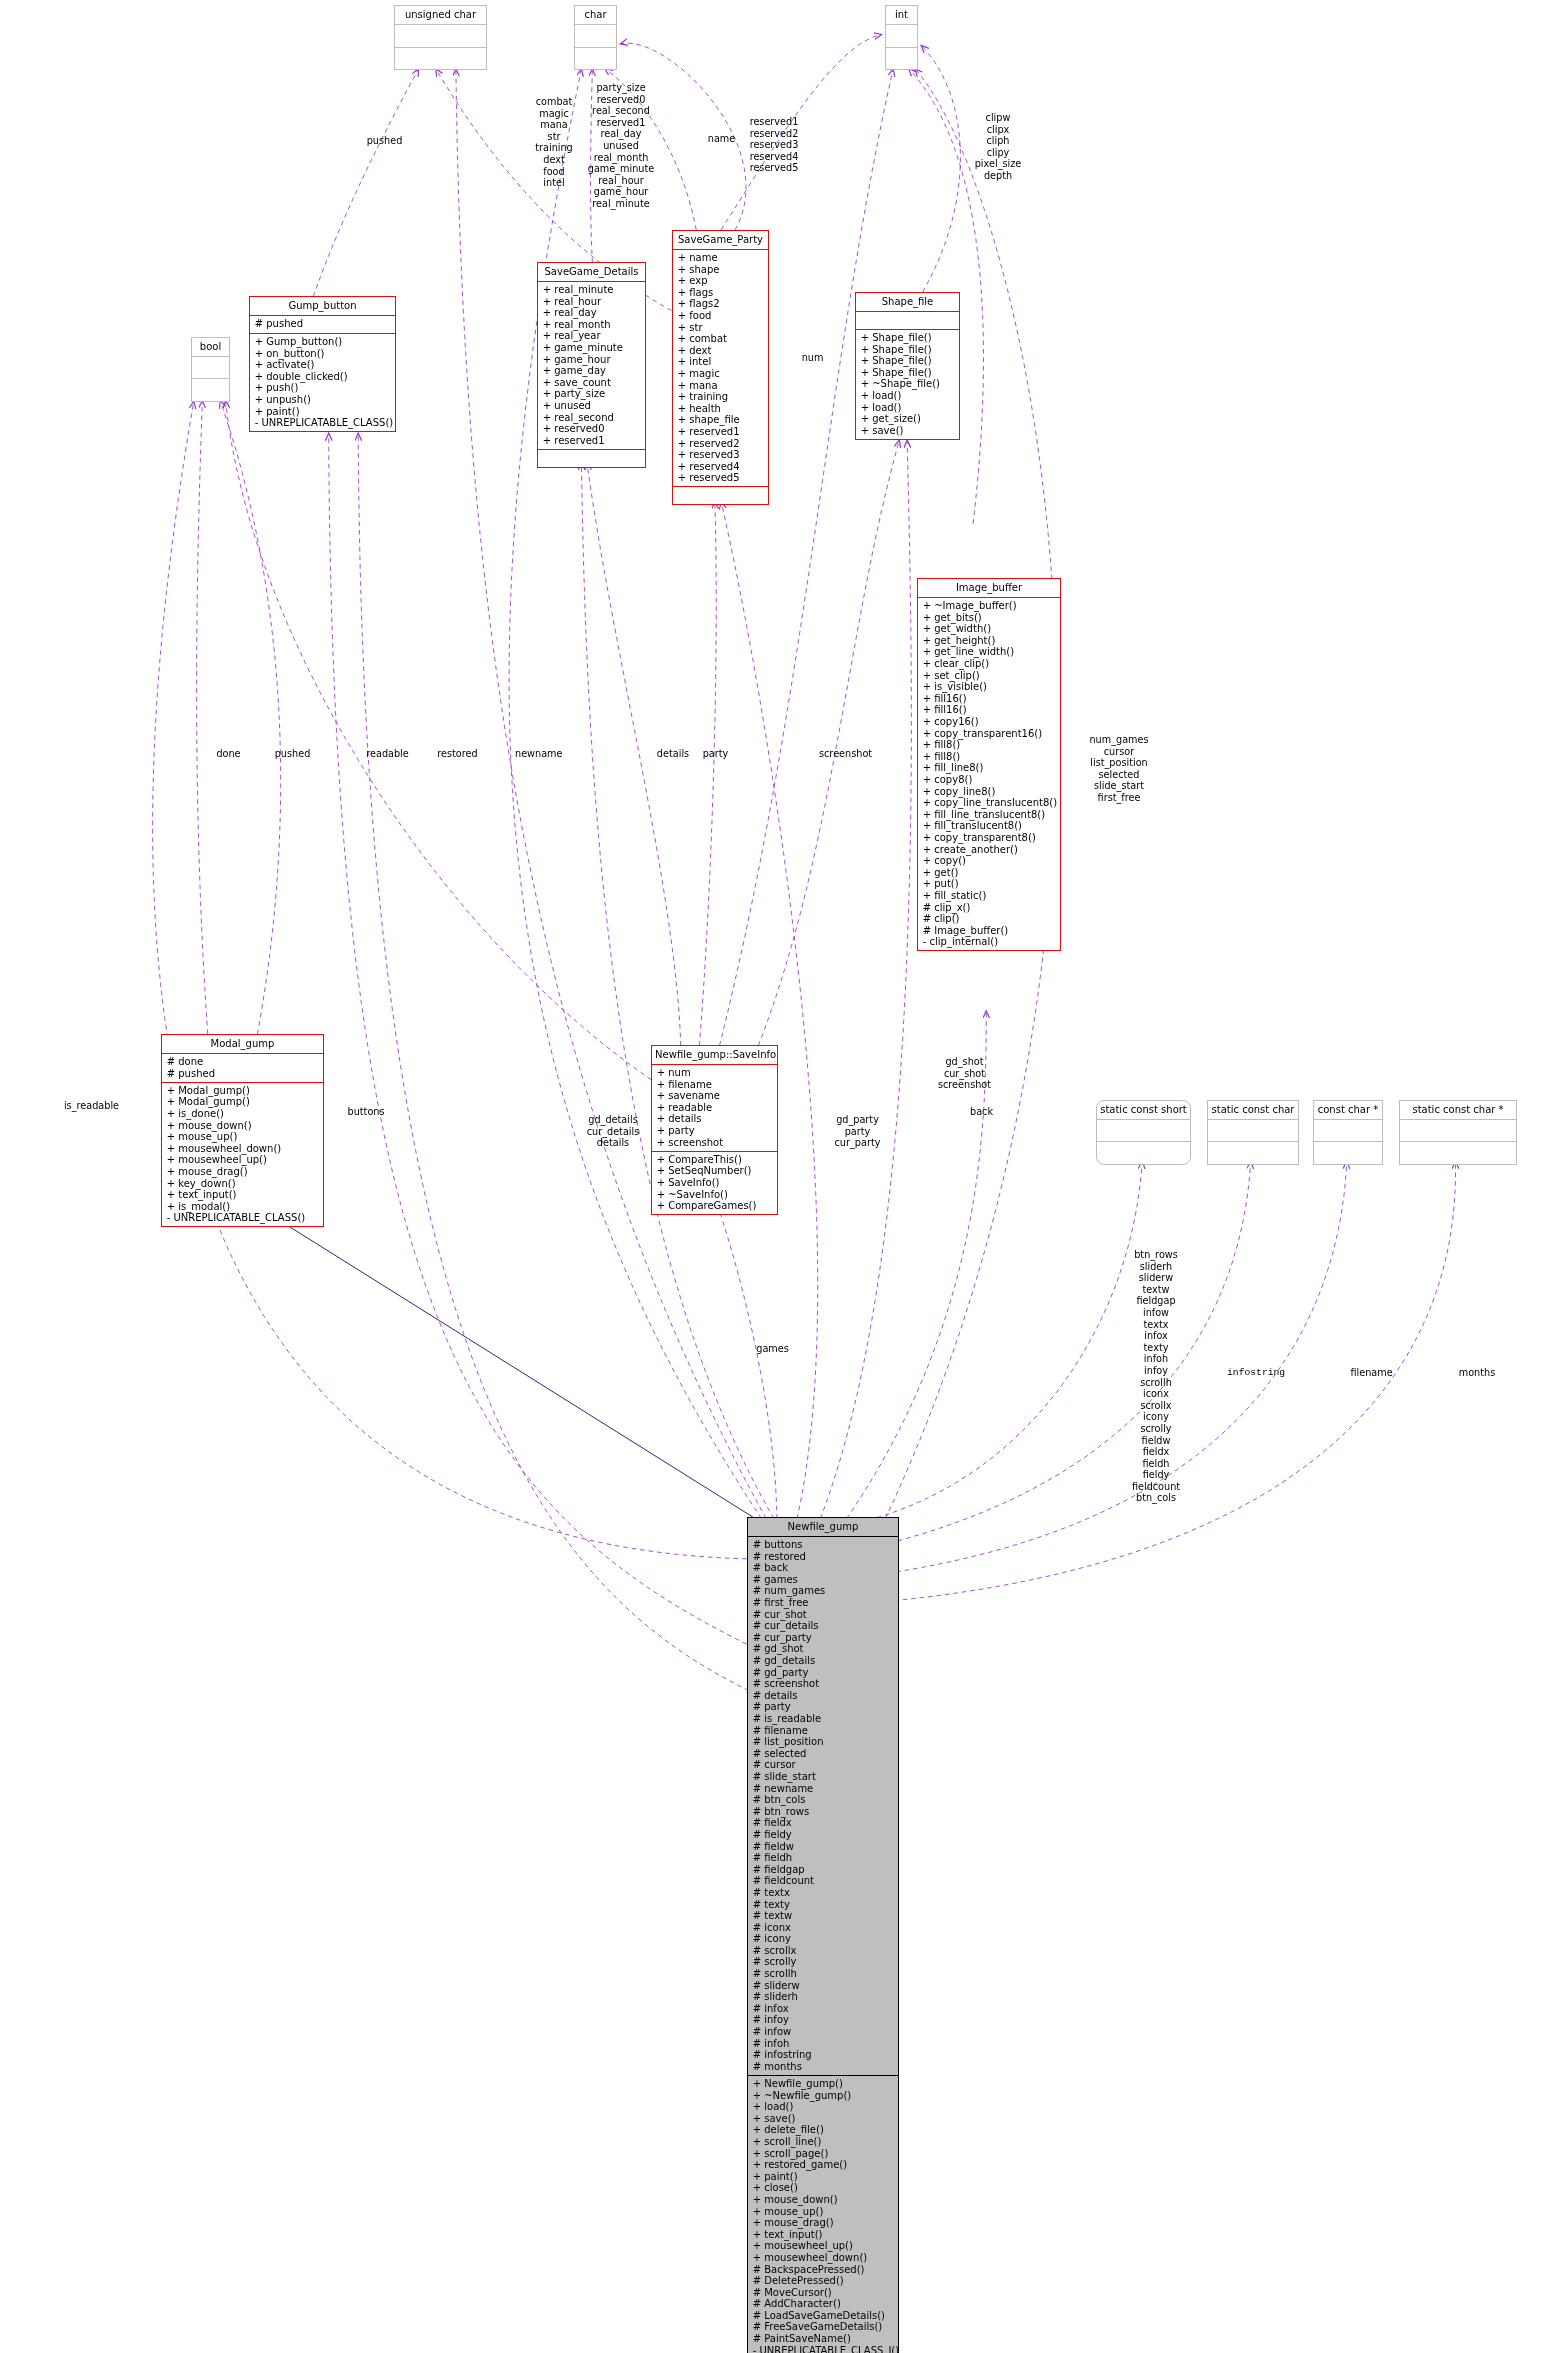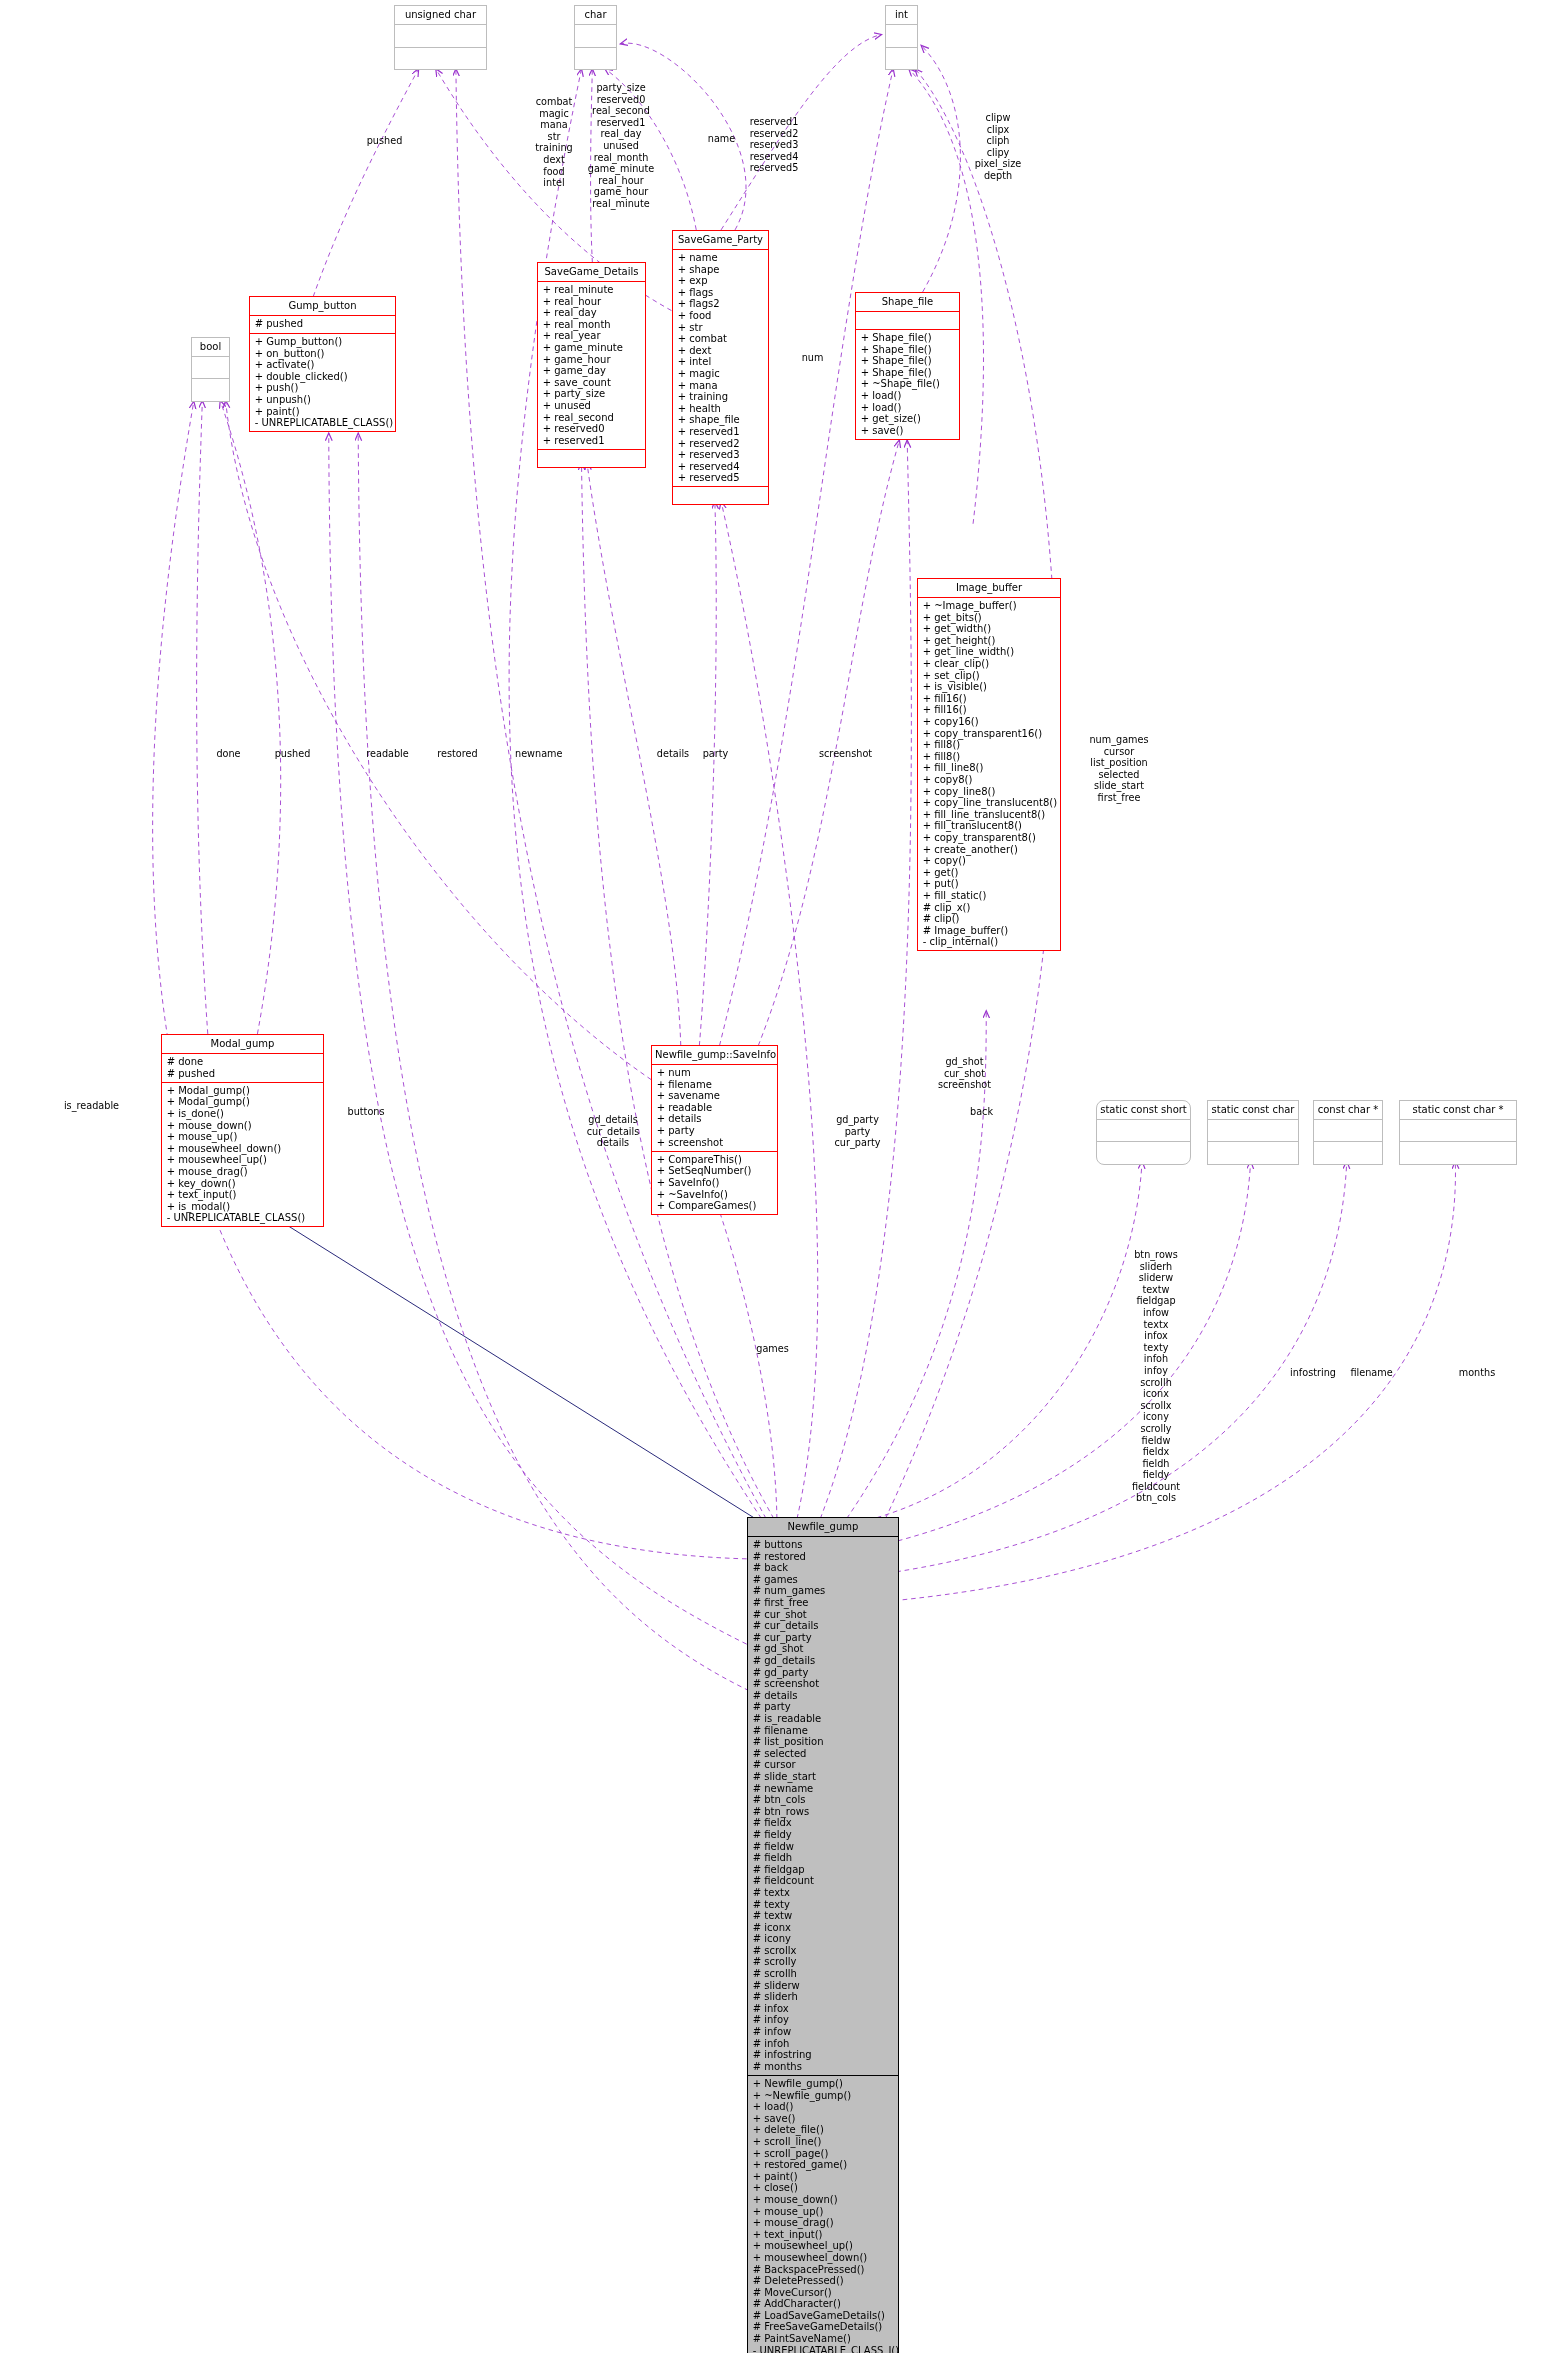--- a/index.html
+++ b/index.html
@@ -439,16 +439,16 @@
     <div class="member">icony</div>
     <div class="member">scrolly</div>
     <div class="member">fieldw</div>
     <div class="member">fieldx</div>
     <div class="member">fieldh</div>
     <div class="member">fieldy</div>
     <div class="member">fieldcount</div>
     <div class="member">btn_cols</div>
   </div>
 <div class="edge-label" style="left:754px;top:1343px;width:37px;">games</div>
-<div class="edge-label" style="left:1286px;top:1367px;width:54px;">infostring</div>
+<div class="edge-label" style="left:1227px;top:1367px;width:54px;font-family:Liberation Mono, monospace;">infostring</div>
 <div class="edge-label" style="left:1346px;top:1367px;width:51px;">filename</div>
 <div class="edge-label" style="left:1452px;top:1367px;width:50px;">months</div>
 
 
 </body></html>

